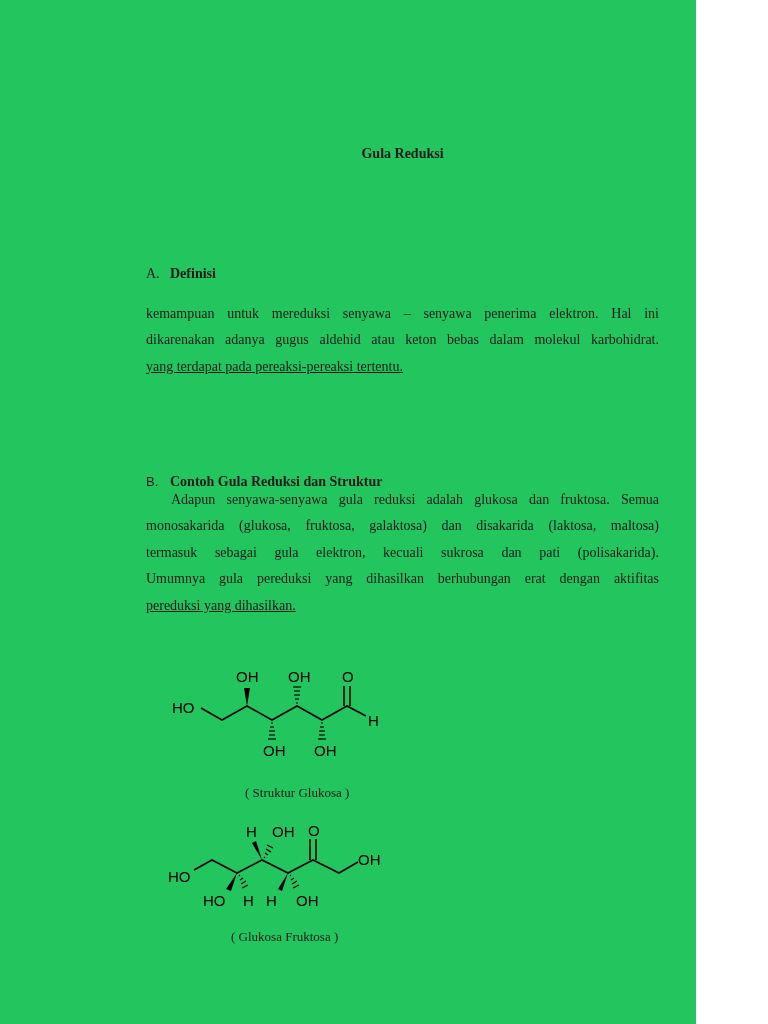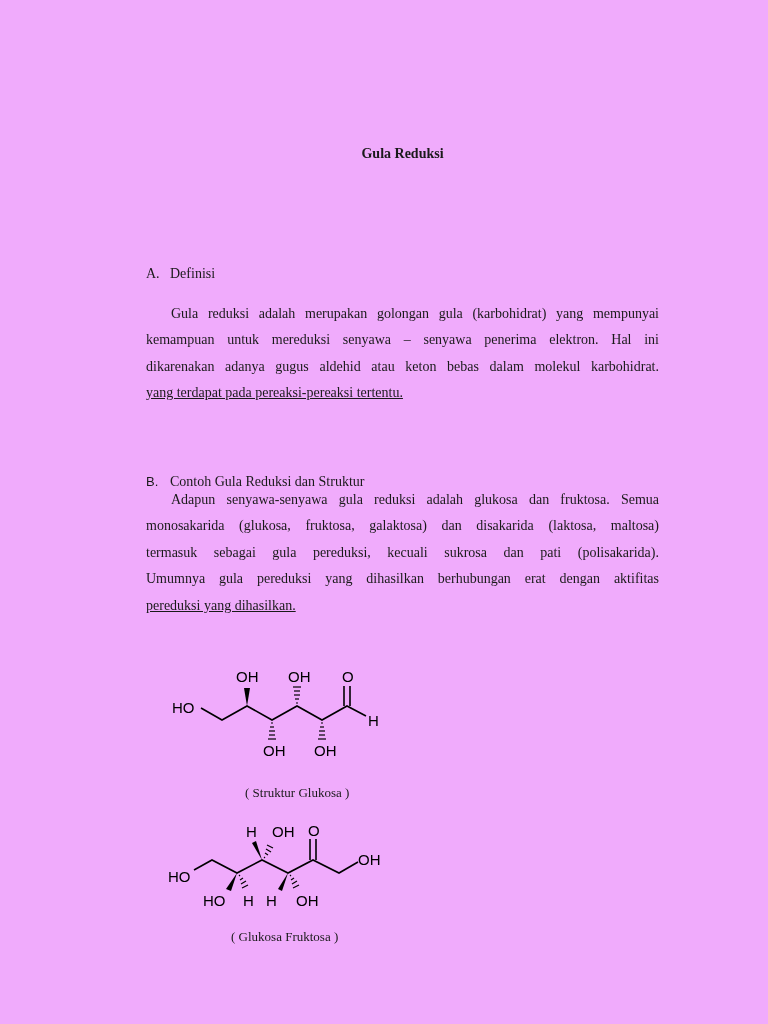--- a/index.html
+++ b/index.html
@@ -1,23 +1,23 @@
 <!DOCTYPE html>
 <html><head>
 <meta charset="utf-8">
 <style>
   html, body { margin: 0; padding: 0; background: #ffffff; }
   body { width: 768px; height: 1024px; position: relative; overflow: hidden;
          font-family: "Liberation Serif", "DejaVu Serif", serif; color: #1a1a1a; }
-  .page { position: absolute; left: 0; top: 0; width: 768px; height: 1024px; background: #f0abfc; }
+  .page { position: absolute; left: 0; top: 0; width: 696px; height: 1024px; background: #22c55e; }
   .title { position: absolute; top: 146px; left: 0; width: 805px; text-align: center;
            font-weight: bold; font-size: 14px; }
   .heading { position: absolute; left: 146px; font-size: 14px; }
   .heading .num { display: inline-block; width: 24px; }
-  .heading .txt { font-weight: normal; margin-top: 36px; }
+  .heading .txt { font-weight: bold; margin-top: 36px; }
   .para { position: absolute; left: 146px; width: 513px; font-size: 14px; line-height: 26.4px;
           text-align: justify; text-align-last: left; }
   .line { display: block; text-align: justify; text-align-last: justify; white-space: nowrap; }
   .line.last { text-align-last: left; text-decoration: underline; }
   sup { font-size: 9px; vertical-align: 5px; line-height: 0; }
   .caption { position: absolute; font-size: 13px; }
   svg.mol { position: absolute; left: 0; top: 0; }
   .mol text { font-family: "Liberation Sans", "DejaVu Sans", sans-serif; font-size: 15px; fill: #000; }
 </style>
 </head>
@@ -25,34 +25,33 @@
 
 <div class="page">
 
   <div class="title">Gula Reduksi</div>
 
   <div class="heading" style="top:266px;">
     <span class="num">A.</span><span class="txt">Definisi</span>
   </div>
 
   <div class="para" style="top:301px;">
-    <span class="line" style="text-indent:25px;">Gula reduksi adalah merupakan golongan gula (karbohidrat) yang mempunyai</span>
     <span class="line">kemampuan untuk mereduksi senyawa – senyawa penerima elektron. Hal ini</span>
     <span class="line">dikarenakan adanya gugus aldehid atau keton bebas dalam molekul karbohidrat.</span>
     <span class="line last">yang terdapat pada pereaksi-pereaksi tertentu.</span>
   </div>
 
   <div class="heading" style="top:474px;">
     <span class="num" style="font-family:'Liberation Sans',sans-serif;font-size:13px;">B.</span><span class="txt">Contoh Gula Reduksi dan Struktur</span>
   </div>
 
   <div class="para" style="top:487px;">
     <span class="line" style="text-indent:25px;">Adapun senyawa-senyawa gula reduksi adalah glukosa dan fruktosa. Semua</span>
     <span class="line">monosakarida (glukosa, fruktosa, galaktosa) dan disakarida (laktosa, maltosa)</span>
-    <span class="line">termasuk sebagai gula pereduksi, kecuali sukrosa dan pati (polisakarida).</span>
+    <span class="line">termasuk sebagai gula elektron, kecuali sukrosa dan pati (polisakarida).</span>
     <span class="line">Umumnya gula pereduksi yang dihasilkan berhubungan erat dengan aktifitas</span>
     <span class="line last">pereduksi yang dihasilkan.</span>
   </div>
 
   <svg class="mol" width="768" height="1024">
     <defs>
       <pattern id="hash" width="3" height="3" patternUnits="userSpaceOnUse">
         <rect width="3" height="1.3" fill="#000"></rect>
       </pattern>
     </defs>

